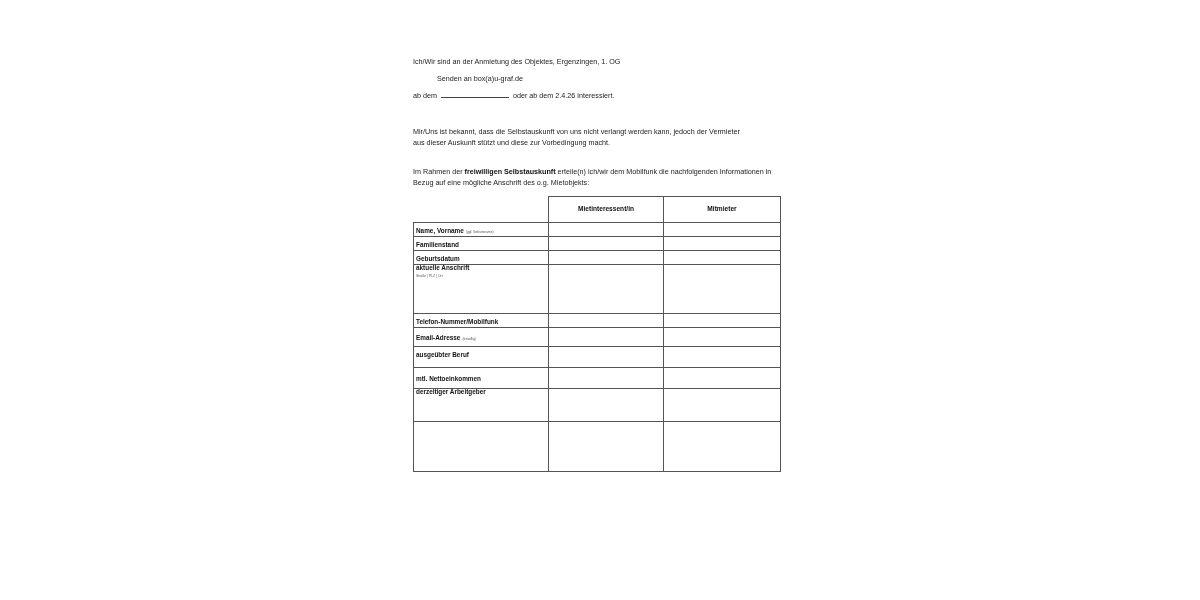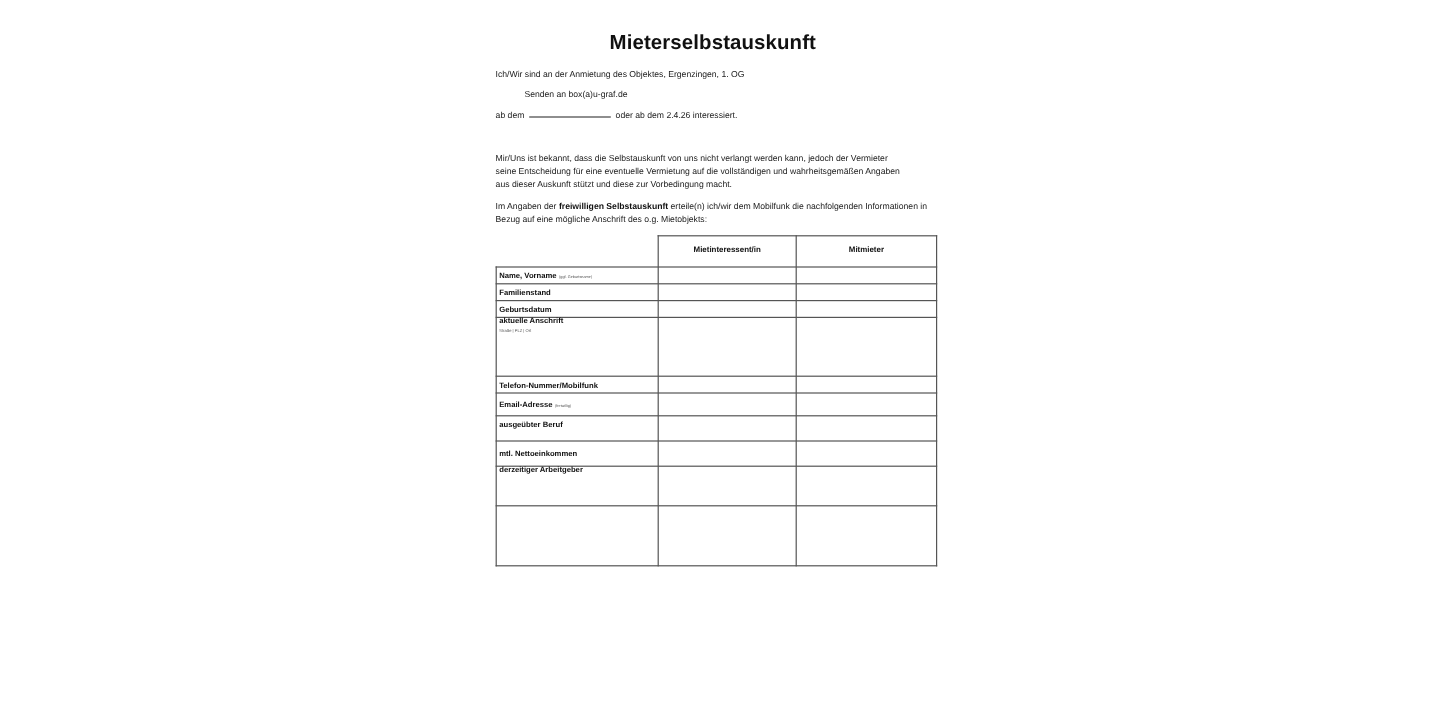--- a/index.html
+++ b/index.html
@@ -18,39 +18,37 @@
     .cell-label small { font-weight: normal; font-size: 3.2px; color: #555; margin-left: 2px; }
     .sub { position: absolute; left: 416px; font-size: 3.4px; color: #555; white-space: nowrap; }
     .col-head { position: absolute; top: 205px; font-size: 6.6px; font-weight: bold; text-align: center; color: #111; }
     .input-cell { position: absolute; }
   </style>
 </head>
 <body>
 
 <div class="page">
 
-  <div class="title">Mieterselbstauskunft</div>
 
   <div class="line" style="top:56px;">Ich/Wir sind an der Anmietung des Objektes, Ergenzingen, 1. OG</div>
   <div class="line" style="top:73px;margin-left:24px;">Senden an box(a)u-graf.de</div>
 
   <div class="line" style="top:90px;">
     <span>ab dem</span>
     <span class="blank"></span>
     <span>oder ab dem 2.4.26 interessiert.</span>
   </div>
 
   <div class="para" style="top:126px;">
     <div>Mir/Uns ist bekannt, dass die Selbstauskunft von uns nicht verlangt werden kann, jedoch der Vermieter</div>
-    <div>seine Entscheidung für eine eventuelle Vermietung auf die vollständigen und wahrheitsgemäßen Angaben</div>
     <div>aus dieser Auskunft stützt und diese zur Vorbedingung macht.</div>
   </div>
 
   <div class="para" style="top:166px;">
-    <div><span>Im Angaben der </span><b>freiwilligen Selbstauskunft</b><span> erteile(n) ich/wir dem Mobilfunk die nachfolgenden Informationen in</span></div>
+    <div><span>Im Rahmen der </span><b>freiwilligen Selbstauskunft</b><span> erteile(n) ich/wir dem Mobilfunk die nachfolgenden Informationen in</span></div>
     <div>Bezug auf eine mögliche Anschrift des o.g. Mietobjekts:</div>
   </div>
 
   <div>
 
     <div class="hline" style="left:548px; width:233px; top:196px;"></div>
     <div class="hline" style="left:413px; width:368px; top:222px;"></div>
     <div class="hline" style="left:413px; width:368px; top:236px;"></div>
     <div class="hline" style="left:413px; width:368px; top:250px;"></div>
     <div class="hline" style="left:413px; width:368px; top:264px;"></div>

